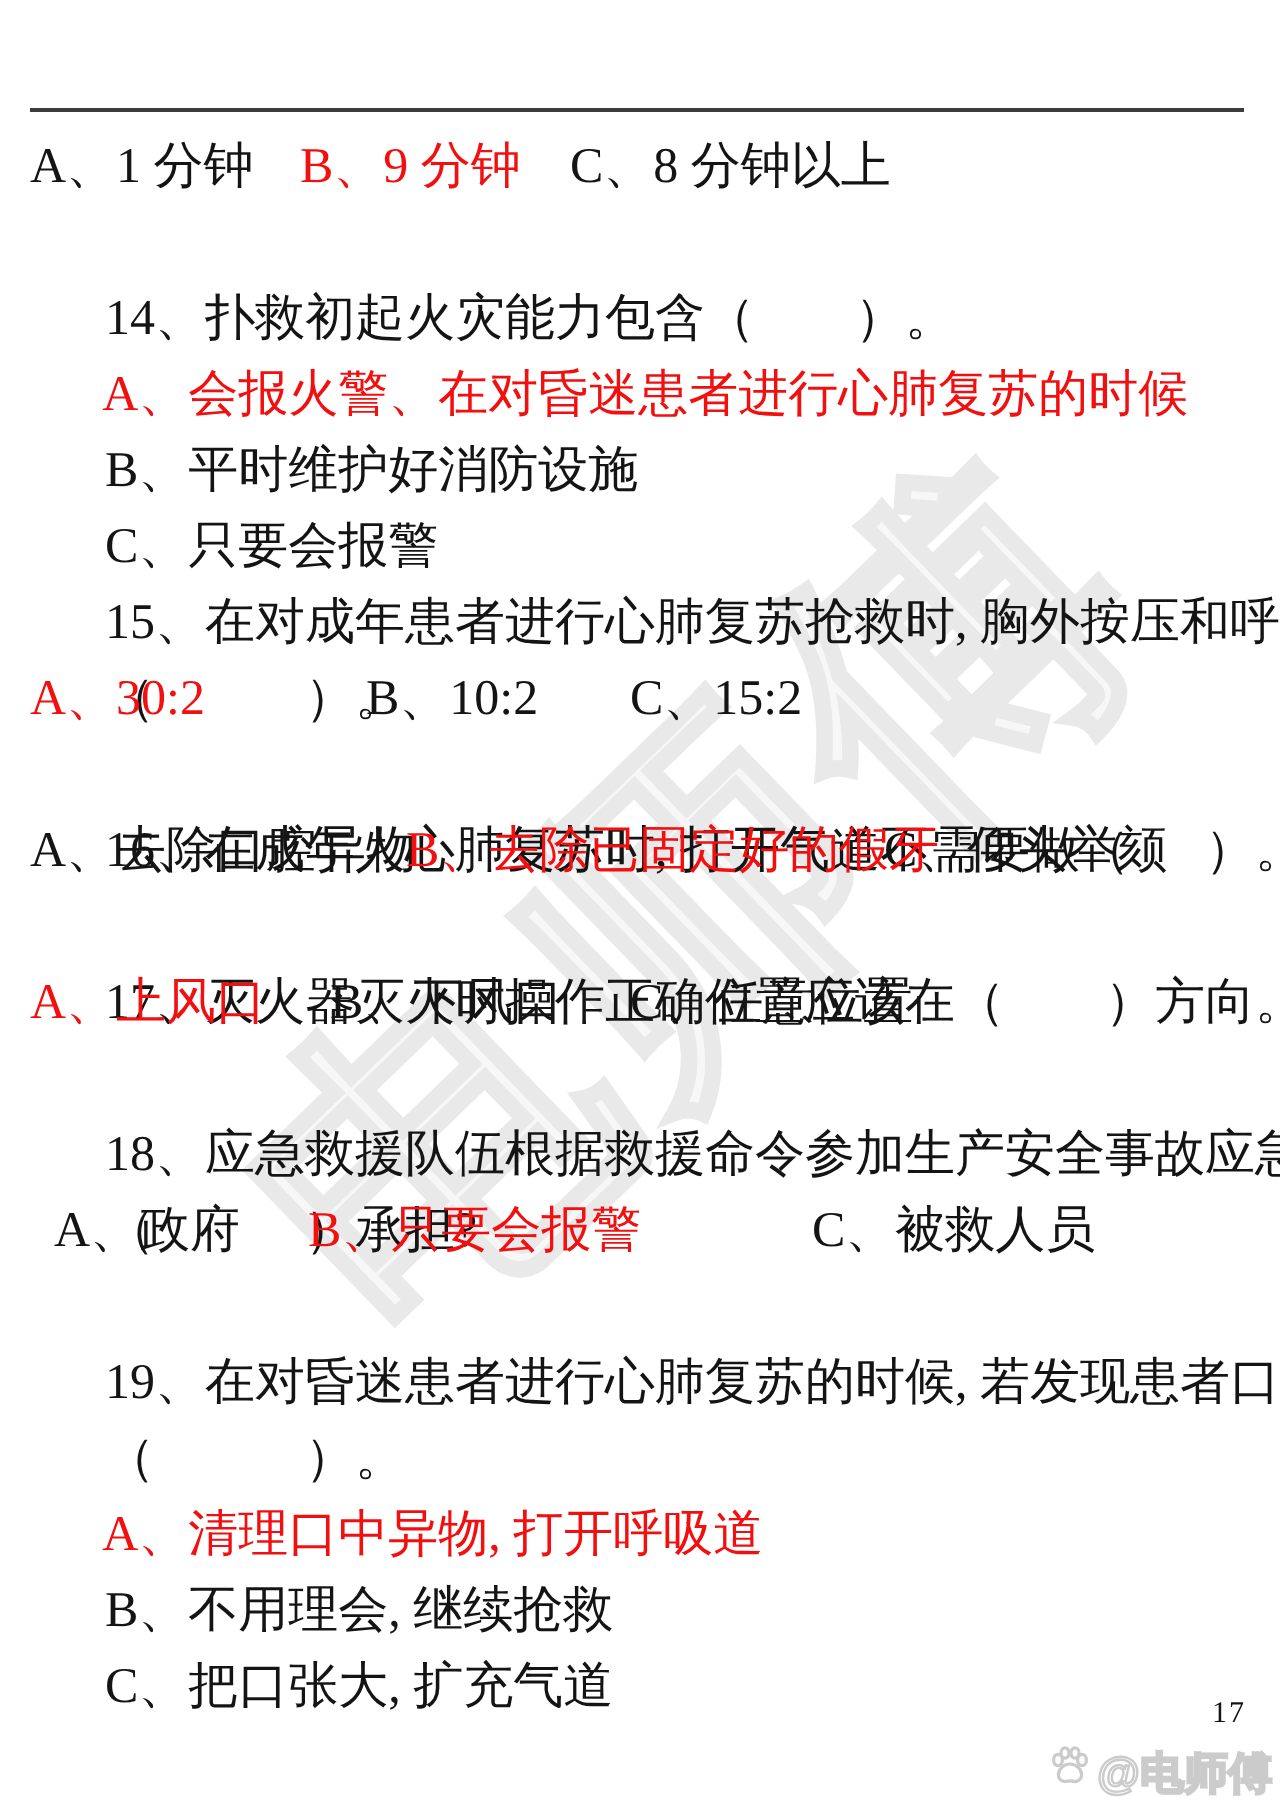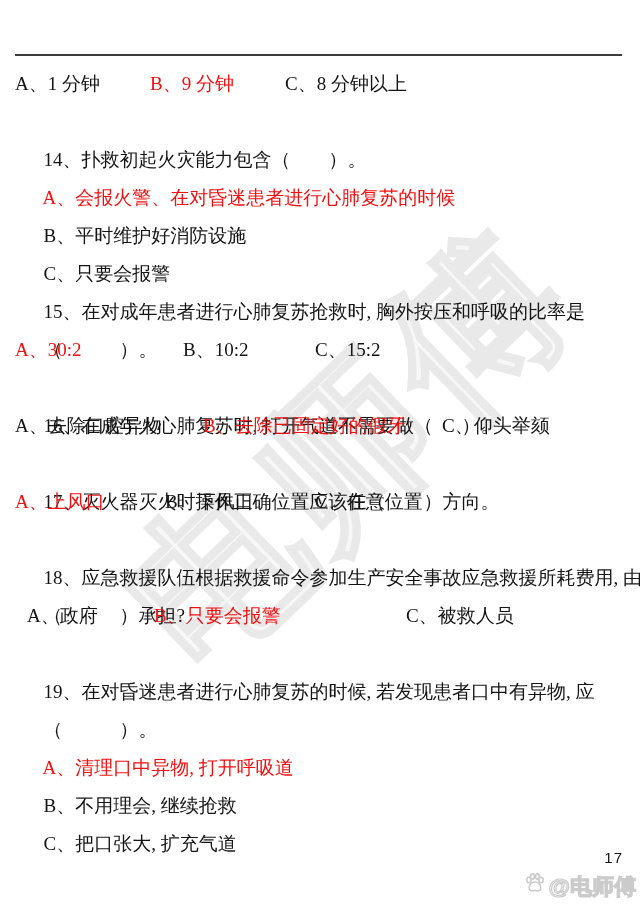--- a/index.html
+++ b/index.html
@@ -27,32 +27,32 @@
     color:rgba(0,0,0,0.03);
     -webkit-text-stroke:3px var(--watermark-gray);
   }
   .content{position:relative;z-index:1;}
   .rule{
     position:absolute;top:54px;left:15px;width:607px;height:2px;
     background:var(--rule-gray);
   }
   .lines{
     position:absolute;top:65px;left:15px;right:10px;
-    font-size:19px;
+    font-size:25px;
   }
   .line{
     position:relative;height:38px;line-height:38px;
     white-space:pre;
   }
   .opt{position:absolute;top:0;white-space:pre;}
   .red{color:var(--answer-red);}
   .page-number{
     position:absolute;top:849px;right:17px;z-index:1;
     font-size:15px;letter-spacing:1px;
-    font-family:Liberation Sans, sans-serif;
+    font-family:Liberation Serif, serif;
   }
   .credit{
     position:absolute;right:4px;top:872px;z-index:1;
     display:flex;align-items:flex-start;gap:2px;
     font-size:22px;font-weight:bold;
     color:#ffffff;-webkit-text-stroke:1.2px var(--credit-gray);
     font-family:"Liberation Sans","DejaVu Sans",sans-serif;
   }
   .paw-icon svg{display:block;}
 </style>

